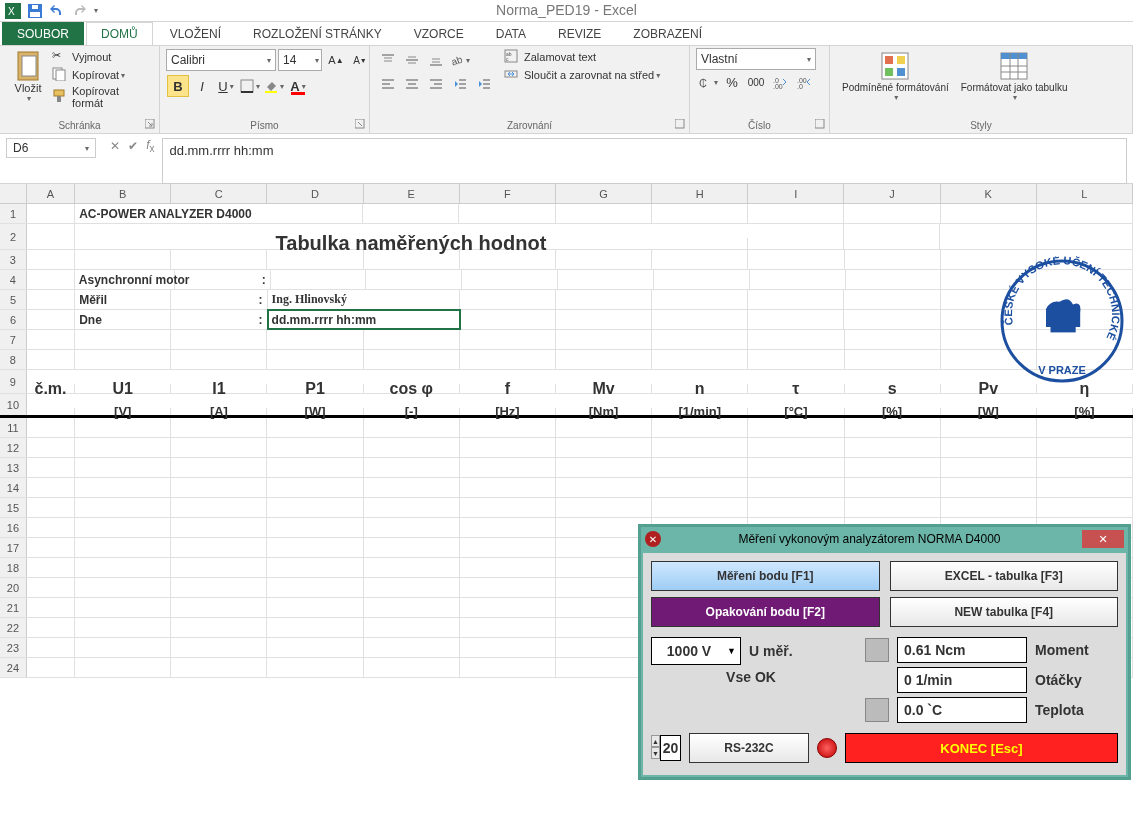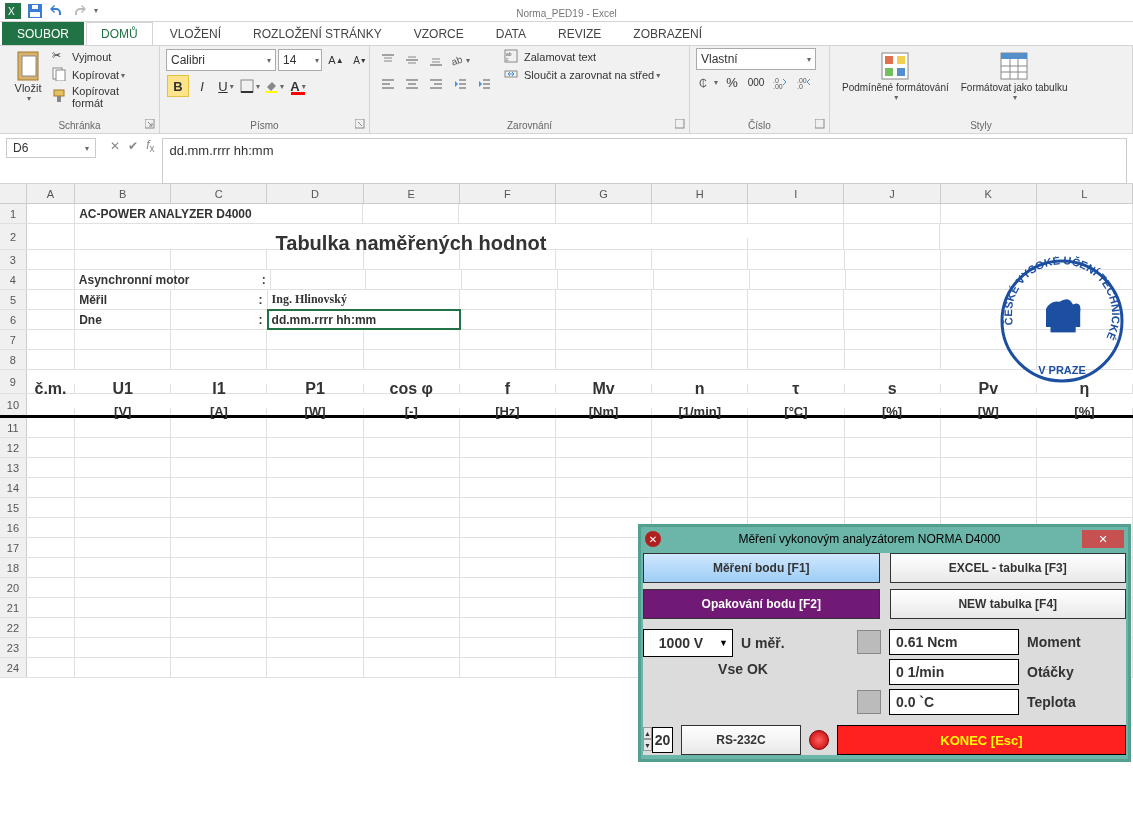--- a/index.html
+++ b/index.html
@@ -15,21 +15,21 @@
     position: relative;
   }
   .qat {
     display: flex; align-items: center; height: 22px;
     background: #fff; border-bottom: 1px solid #d4d4d4;
     padding: 0 4px;
   }
   .qat .qicon { width: 18px; height: 18px; display: flex; align-items: center; justify-content: center; margin-right: 4px; }
   .title-center {
     position: absolute; left: 50%; transform: translateX(-50%);
-    top: 8px; color: #777; font-size: 10px;
+    top: 2px; color: #777; font-size: 14px;
   }
   .tabs {
     display: flex; align-items: flex-end; height: 24px; background: #fff;
     border-bottom: 1px solid #d4d4d4; padding-left: 2px;
   }
   .tab {
     padding: 4px 14px; font-size: 12px; color: #444; border: 1px solid transparent;
     border-bottom: none; margin-right: 2px; cursor: pointer;
   }
   .tab.active {
@@ -113,21 +113,21 @@
     background: #6bb6a8; display:flex; align-items:center; padding: 3px 4px;
   }
   .dlg-title-text { flex:1; text-align:center; color:#000; font-size:12px;}
   .dlg-close {
     width: 42px; height: 18px; background: #c75050; color:#fff;
     display:flex; align-items:center; justify-content:center; font-size:11px;
     margin-left: 4px;
   }
   .dlg-x { width:16px; height:16px; background:#b02020; border-radius:50%; display:flex; align-items:center; justify-content:center; color:#fff; font-size:10px;}
   .dlg-body {
-    background: #dcdcdc; margin: 2px; 
+    background: #dcdcdc; margin: 2px; padding: 8px;
   }
   .dlg-grid { display:flex; gap:10px; margin-bottom:6px;}
   .dlg-btn {
     flex:1; height: 30px; border:1px solid #333; display:flex; align-items:center;
     justify-content:center; font-size:12px; cursor:pointer;
   }
   .dlg-btn.blue1 { background: linear-gradient(#cfe7ff,#9ecdf4); font-weight:bold;}
   .dlg-btn.blue2 { background: #701a75; color:#fff; font-weight:bold;}
   .dlg-btn.plain { background: linear-gradient(#fff,#e8e8e8); font-weight:bold;}
   .dlg-row { display:flex; align-items:center; gap:8px; margin:4px 0;}

